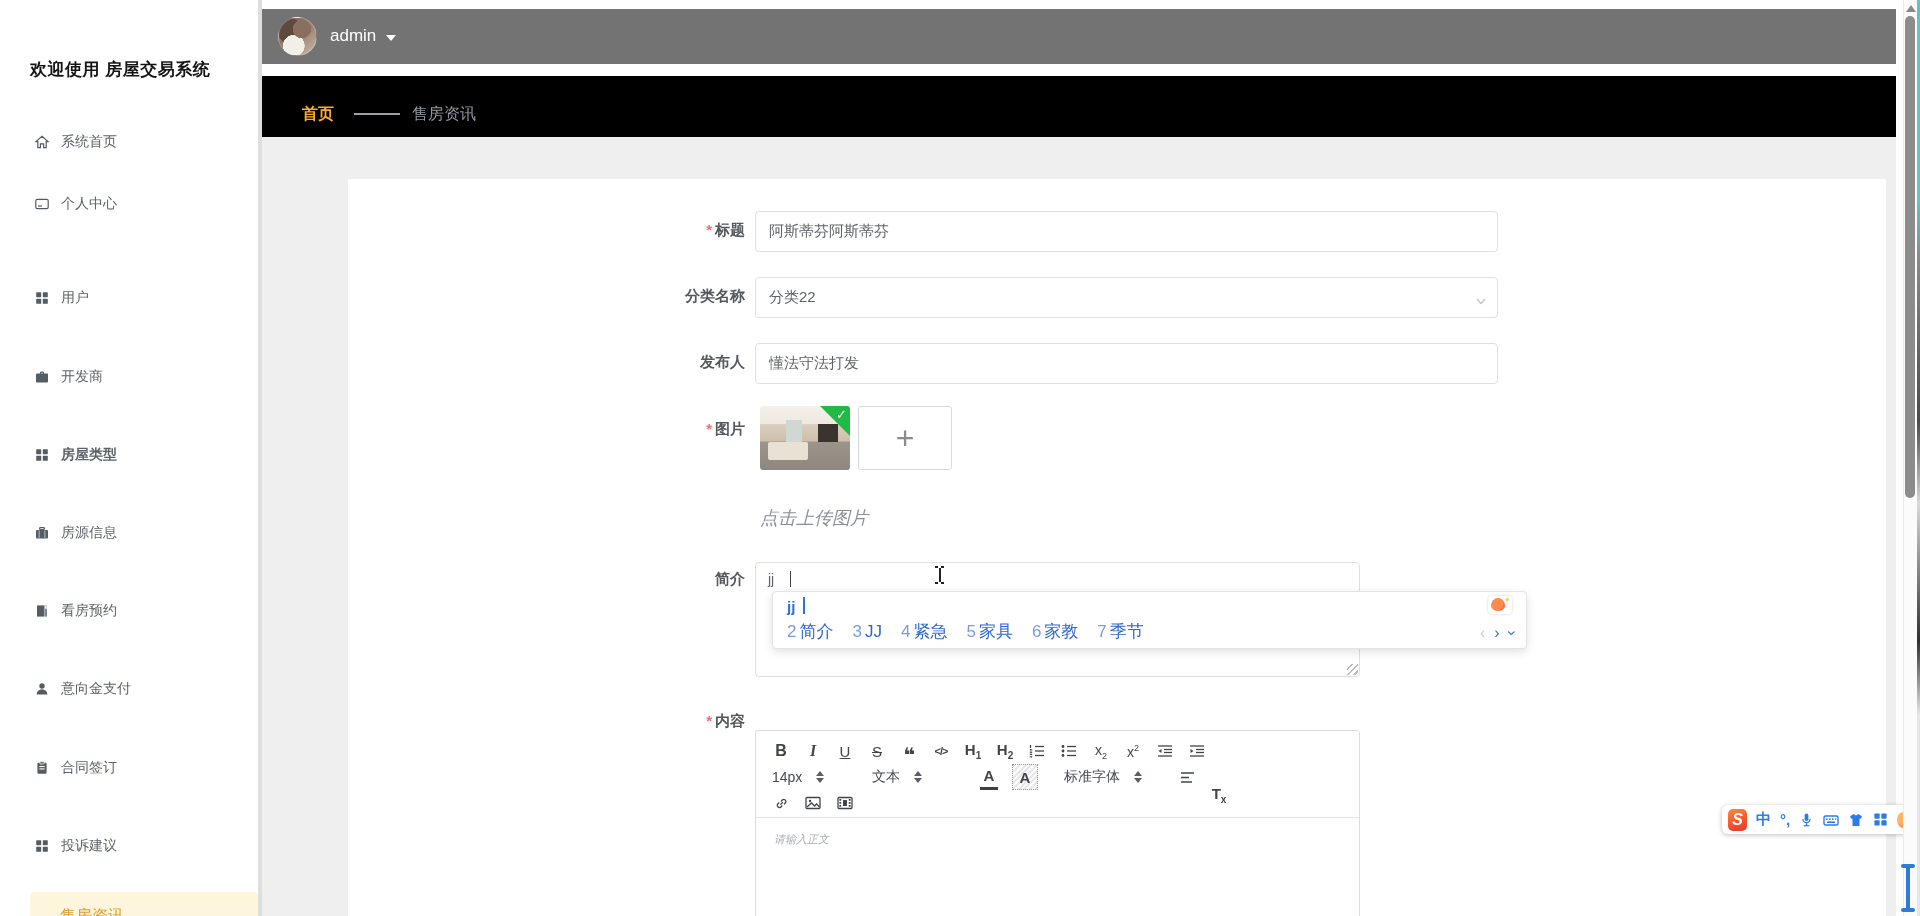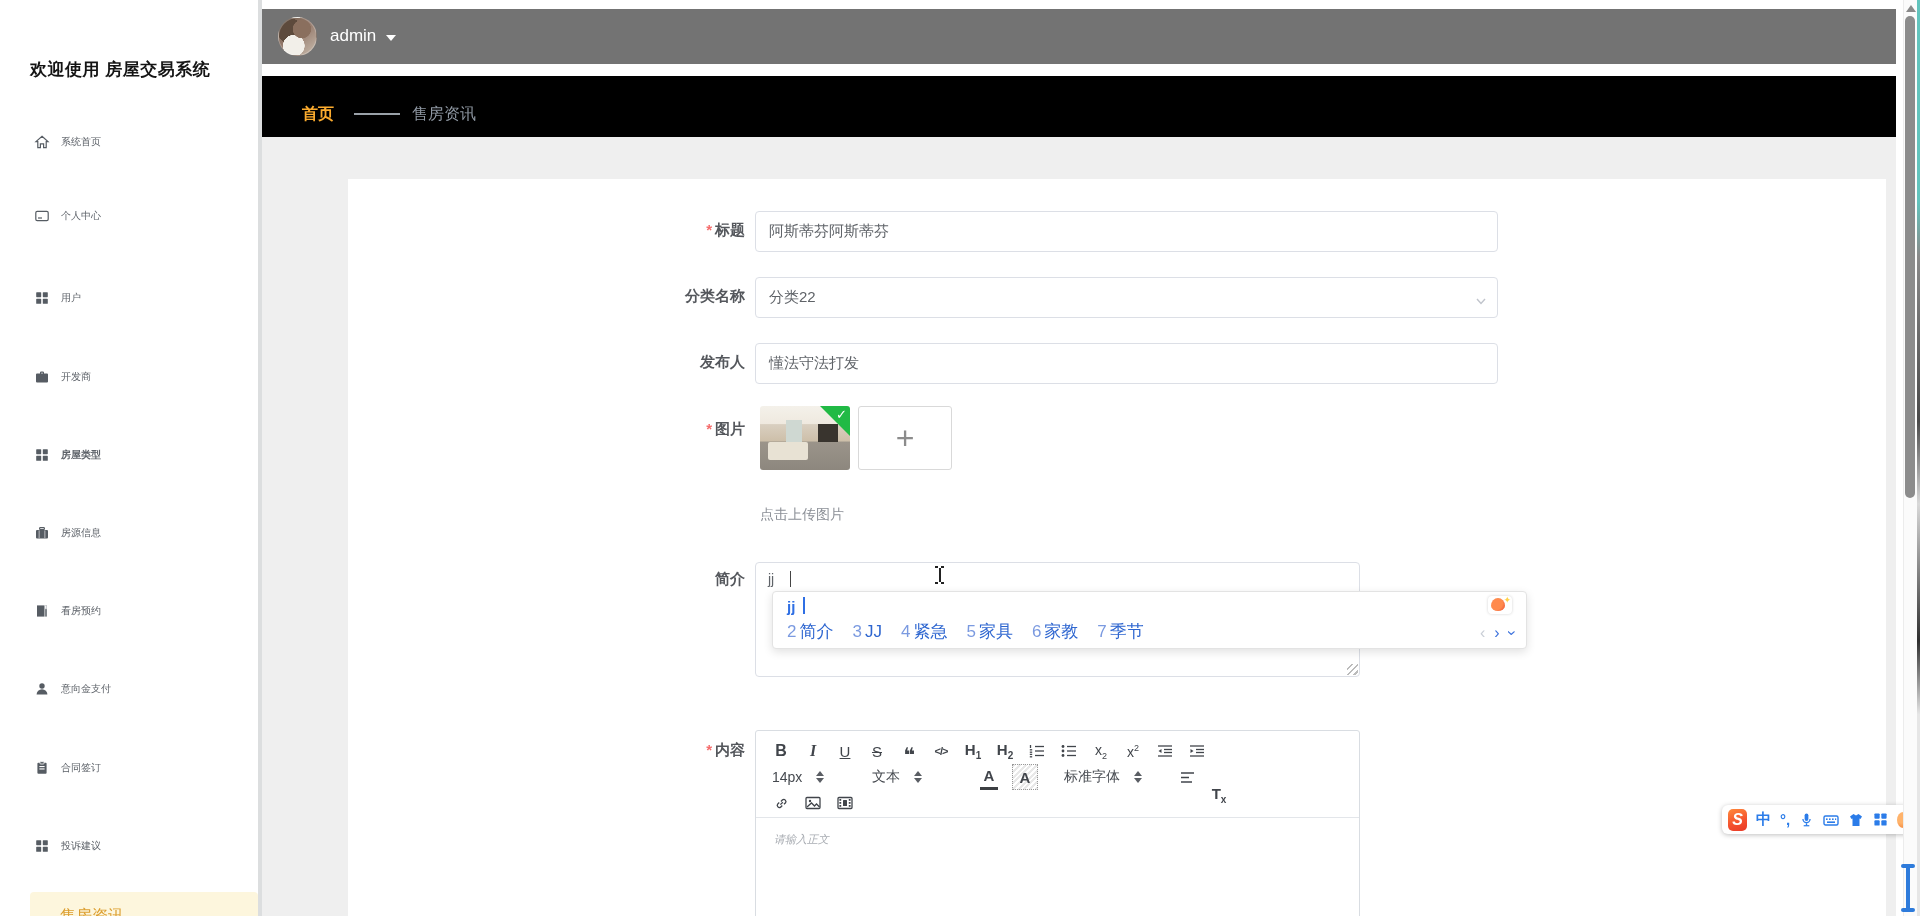--- a/index.html
+++ b/index.html
@@ -16,21 +16,21 @@
   .edge-strip{left:1917px;top:0;width:3px;height:916px;background:linear-gradient(180deg,#62c4bd 0%,#62c4bd 22%,#8a8a8a 28%,#4a4a4a 46%,#d9d9d9 55%,#2e2e2e 70%,#e6e6e6 78%,#e6e6e6 100%);}
 
   
   .scrollbar{left:1903px;top:0;width:14px;height:916px;background:#fbfbfb;border-left:1px solid #ececec;}
   .scroll-up{left:1906px;top:5px;width:0;height:0;border-left:5px solid transparent;border-right:5px solid transparent;border-bottom:7px solid #8a8a8a;}
   .scroll-thumb{left:1905px;top:16px;width:10px;height:482px;background:#8c8c8c;border-radius:6px;}
 
   
   .sidebar{left:0;top:0;width:258px;height:916px;background:#ffffff;}
   .sidebar-title{left:30px;top:58px;font-size:17px;font-weight:bold;color:#141414;letter-spacing:.5px;}
-  .side-item{left:0;width:258px;height:40px;display:flex;align-items:center;padding-left:33px;box-sizing:border-box;color:#5d6269;font-size:10px;cursor:pointer;}
+  .side-item{left:0;width:258px;height:40px;display:flex;align-items:center;padding-left:33px;box-sizing:border-box;color:#5d6269;font-size:14px;cursor:pointer;}
   .side-item .s-icon{width:17px;height:17px;margin-right:11px;display:inline-flex;align-items:center;justify-content:center;color:#565c63;flex:0 0 17px;}
   .side-item .s-icon svg{width:16px;height:16px;}
   .side-active{left:30px;top:892px;width:228px;height:44px;background:#fdf6dd;border-radius:4px;}
   .side-active .lbl{position:absolute;left:30px;top:14px;font-size:16px;color:#dc9e2f;}
 
   
   .topbar{left:262px;top:9px;width:1634px;height:55px;background:#737373;display:flex;align-items:center;}
   .avatar{position:absolute;left:16px;top:8px;width:39px;height:39px;border-radius:50%;overflow:hidden;
     background:
       radial-gradient(circle at 62% 30%, #8a6f5e 0 26%, transparent 27%),
@@ -63,21 +63,21 @@
   .thumb{left:760px;top:406px;width:90px;height:64px;border-radius:3px;overflow:hidden;
     background:
       linear-gradient(180deg,#f4f1ea 0%,#efe9df 28%,#d9cfc0 29%,#cdbfa9 55%,#9b948a 56%,#8d877e 100%);}
   .thumb .tv{position:absolute;left:58px;top:18px;width:20px;height:18px;background:#39342e;}
   .thumb .bed{position:absolute;left:8px;top:36px;width:40px;height:18px;background:#e8e2d4;border-radius:2px;}
   .thumb .win{position:absolute;left:26px;top:14px;width:16px;height:22px;background:#cfd8d2;}
   .thumb .corner{position:absolute;right:0;top:0;width:0;height:0;border-left:30px solid transparent;border-top:30px solid #21ba45;}
   .thumb .chk{position:absolute;right:3px;top:1px;color:#fff;font-size:13px;font-weight:bold;}
   .plusbox{left:858px;top:406px;width:94px;height:64px;border:1px solid #d9d9d9;border-radius:3px;box-sizing:border-box;
     display:flex;align-items:center;justify-content:center;color:#8c8c8c;font-size:32px;font-weight:200;background:#fff;cursor:pointer;}
-  .upload-hint{left:760px;top:506px;font-size:14px;color:#8b8f96;}
+  .upload-hint{left:760px;top:506px;font-size:18px;color:#8b8f96;font-style:italic;}
 
   .intro-area{left:755px;top:562px;width:605px;height:115px;border:1px solid #dcdfe6;border-radius:4px;box-sizing:border-box;background:#fff;
     font-size:14px;color:#5f6368;padding:8px 12px;}
   .intro-caret{position:absolute;left:34px;top:8px;width:1px;height:16px;background:#444;}
   .grip{position:absolute;right:1px;bottom:1px;width:11px;height:11px;
     background:repeating-linear-gradient(135deg,transparent 0 3px,#bbb 3px 4.5px);}
 
   
   .ibeam{left:934px;top:566px;width:12px;height:18px;}
   .ibeam::before{content:"";position:absolute;left:5px;top:2px;width:1.6px;height:14px;background:#222;}
@@ -160,21 +160,21 @@
   <div class="abs sidebar-title">欢迎使用 房屋交易系统</div>
   <div id="sidebar-menu">
       <div class="abs side-item" style="top: 122px;">
         <span class="s-icon">
           <svg viewBox="0 0 16 16">
             <path d="M8 2.2 L14 7.6 H12.2 V13.6 H9.6 V9.9 H6.4 V13.6 H3.8 V7.6 H2 Z" fill="none" stroke="currentColor" stroke-width="1.2"></path>
           </svg>
         </span>
         <span>系统首页</span>
       </div>
-      <div class="abs side-item" style="top: 196px;">
+      <div class="abs side-item" style="top: 184px;">
         <span class="s-icon">
           <svg viewBox="0 0 16 16">
             <rect x="1.8" y="3.4" width="12.4" height="9.2" rx="1.4" fill="none" stroke="currentColor" stroke-width="1.2"></rect>
             <line x1="4" y1="10" x2="8" y2="10" stroke="currentColor" stroke-width="1.2"></line>
           </svg>
         </span>
         <span>个人中心</span>
       </div>
       <div class="abs side-item" style="top: 278px;">
         <span class="s-icon">
@@ -347,21 +347,21 @@
       <span class="cand cand-blue"><span class="num">6</span><span class="word">家教</span></span>
       <span class="cand cand-blue"><span class="num">7</span><span class="word">季节</span></span>
     </div>
   <div class="ime-pager">
     <span class="pg-prev">‹</span>
     <span class="pg-next">›</span>
     <span class="pg-down">›</span>
   </div>
 </div>
 
-<div class="abs lbl-row" style="left:625px;top:741px;">
+<div class="abs lbl-row" style="left:625px;top:712px;">
   <span class="f-label"><span class="req">*</span><span>内容</span></span>
 </div>
 <div class="abs editor">
   <div class="ed-toolbar">
     <div class="ed-row" id="ed-row1">
         <span class="ti">
           <span class="tb-b">B</span>
         </span>
         <span class="ti">
           <span class="tb-i">I</span>

